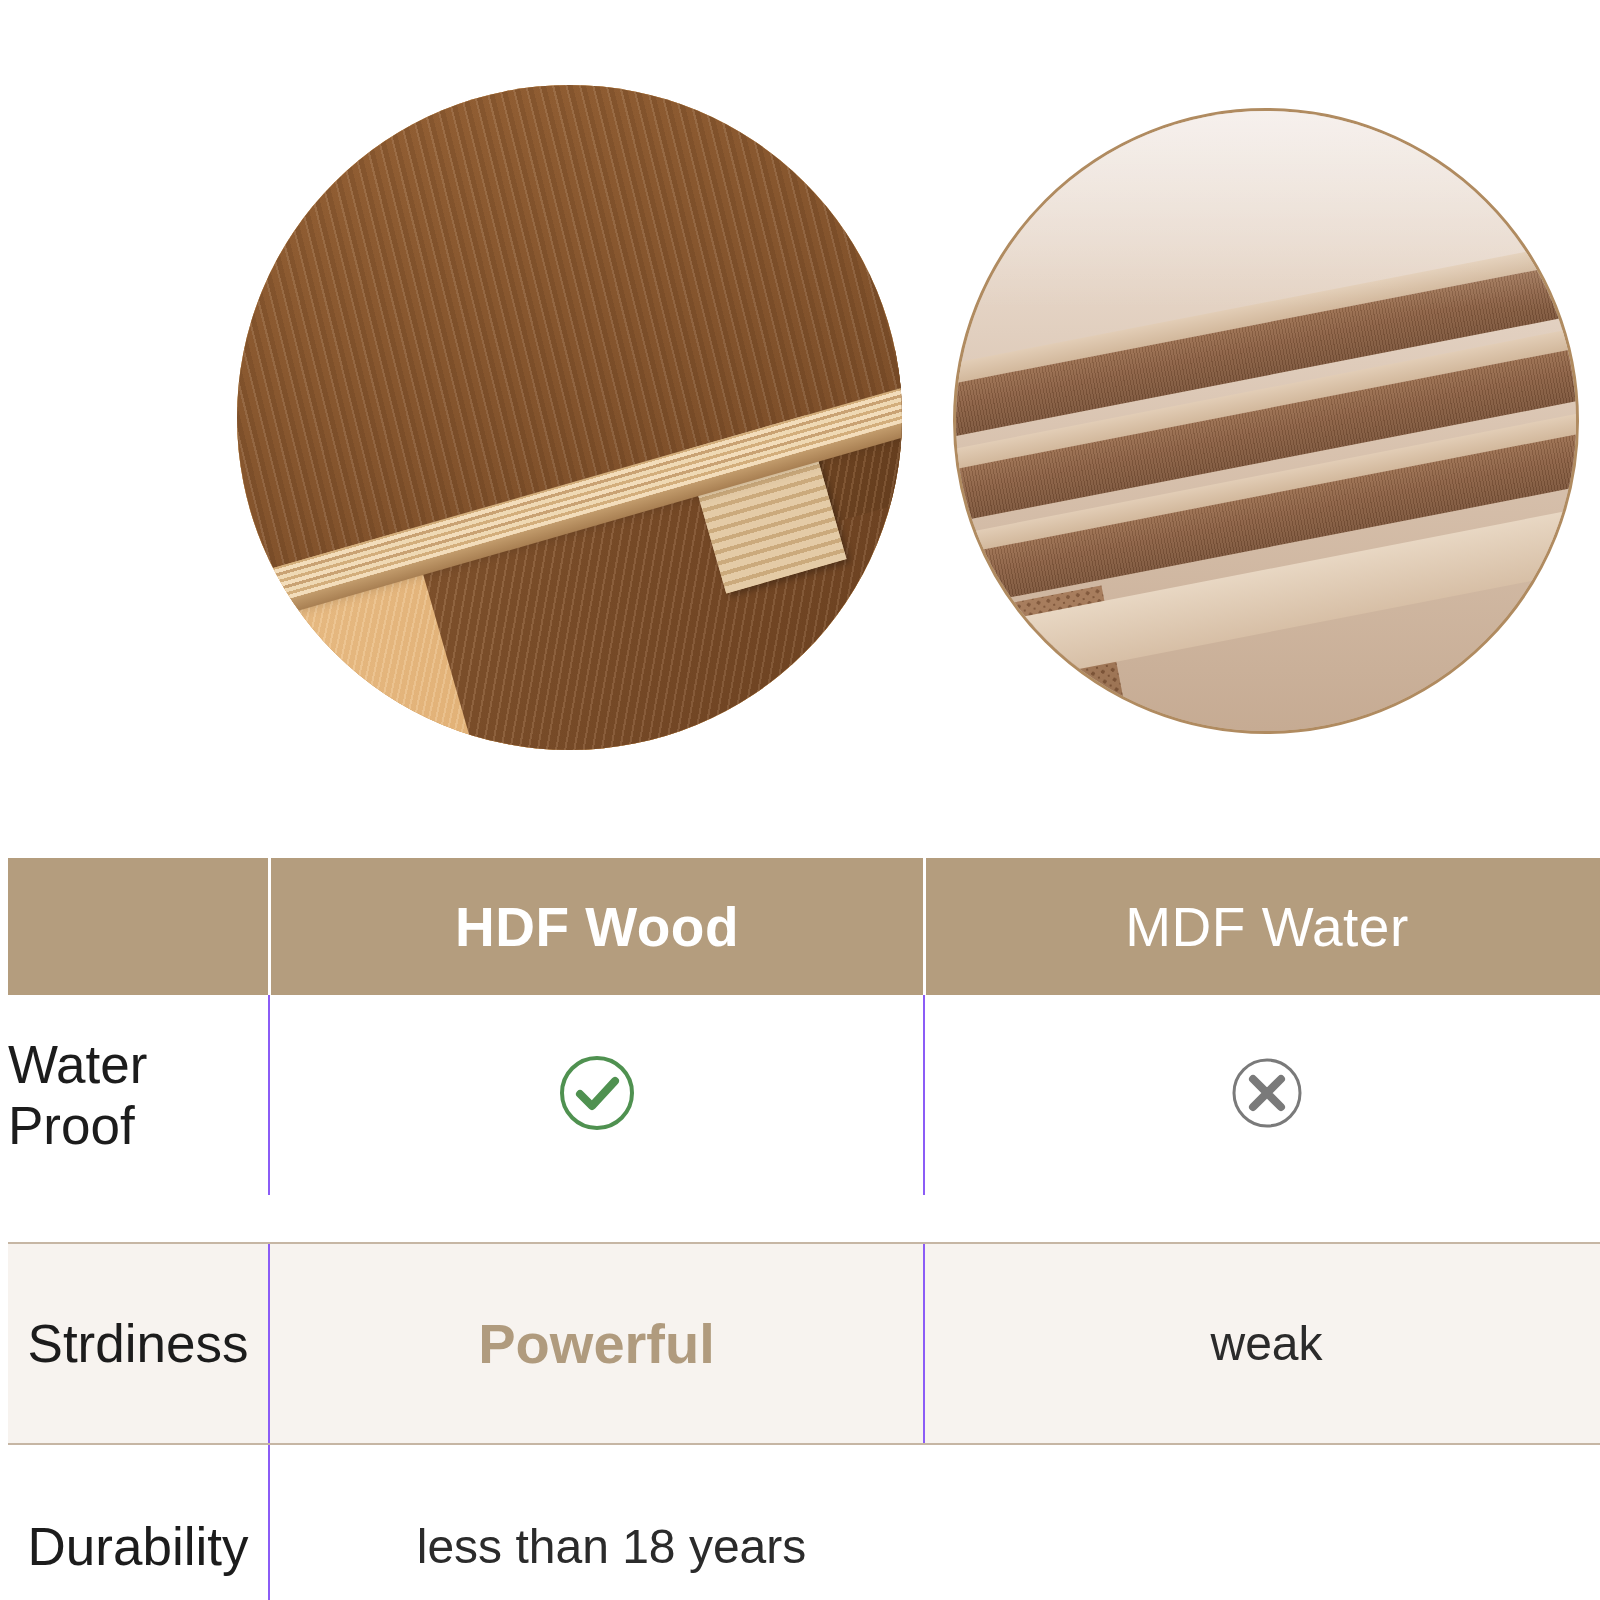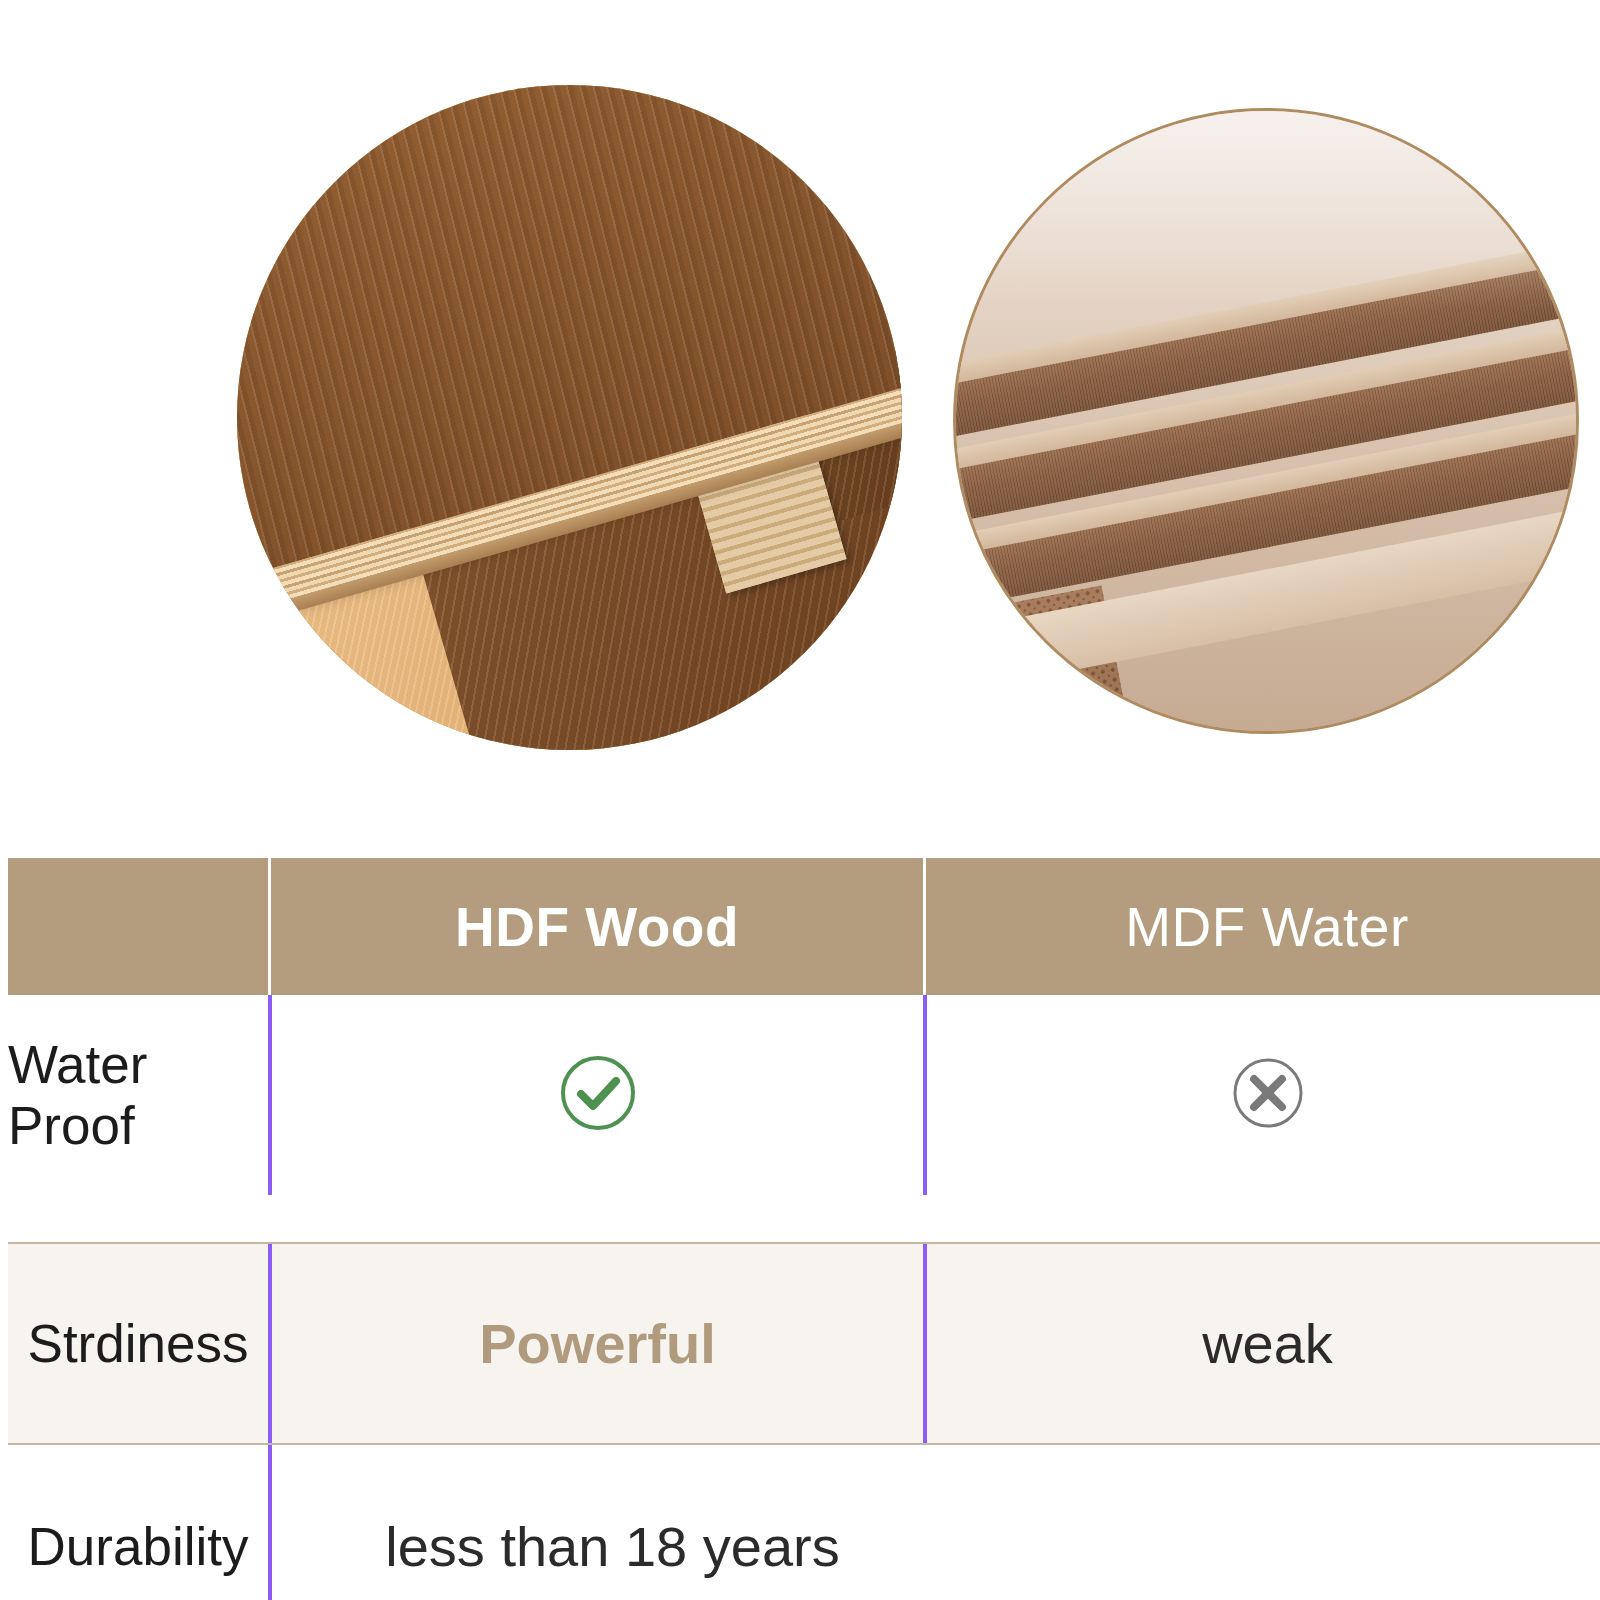--- a/index.html
+++ b/index.html
@@ -249,36 +249,36 @@
     font-size: 55px;
     font-weight: normal;
     letter-spacing: .5px;
   }
 
   
   .row-body { height: 200px; background: #ffffff; }
   .row-alt  { background: #f7f3ef; margin-top: 47px; }
   .row-body.row-alt { height: 201px; }
   .row-sep { border-top: 2px solid #c6b6a4; }
-  .row-body .cell + .cell { border-left: 4px solid #8b5cf6; text-align: right; }
+  .row-body .cell + .cell { border-left: 2px solid #8b5cf6; text-align: right; }
   .row-last { height: 204px; }
 
   .label-text {
     font-size: 53px;
     color: #1c1c1c;
     font-weight: normal;
   }
   .val-strong {
     font-size: 56px;
     font-weight: bold;
     color: #b09b7e;
     letter-spacing: 0px;
   }
   .val-plain {
-    font-size: 56px;
+    font-size: 48px;
     font-weight: normal;
     color: #2b2b2b;
   }
 
   .icon-ok, .icon-no { display: block; }
 </style>
 </head>
 <body>
 
 <div class="hero">

